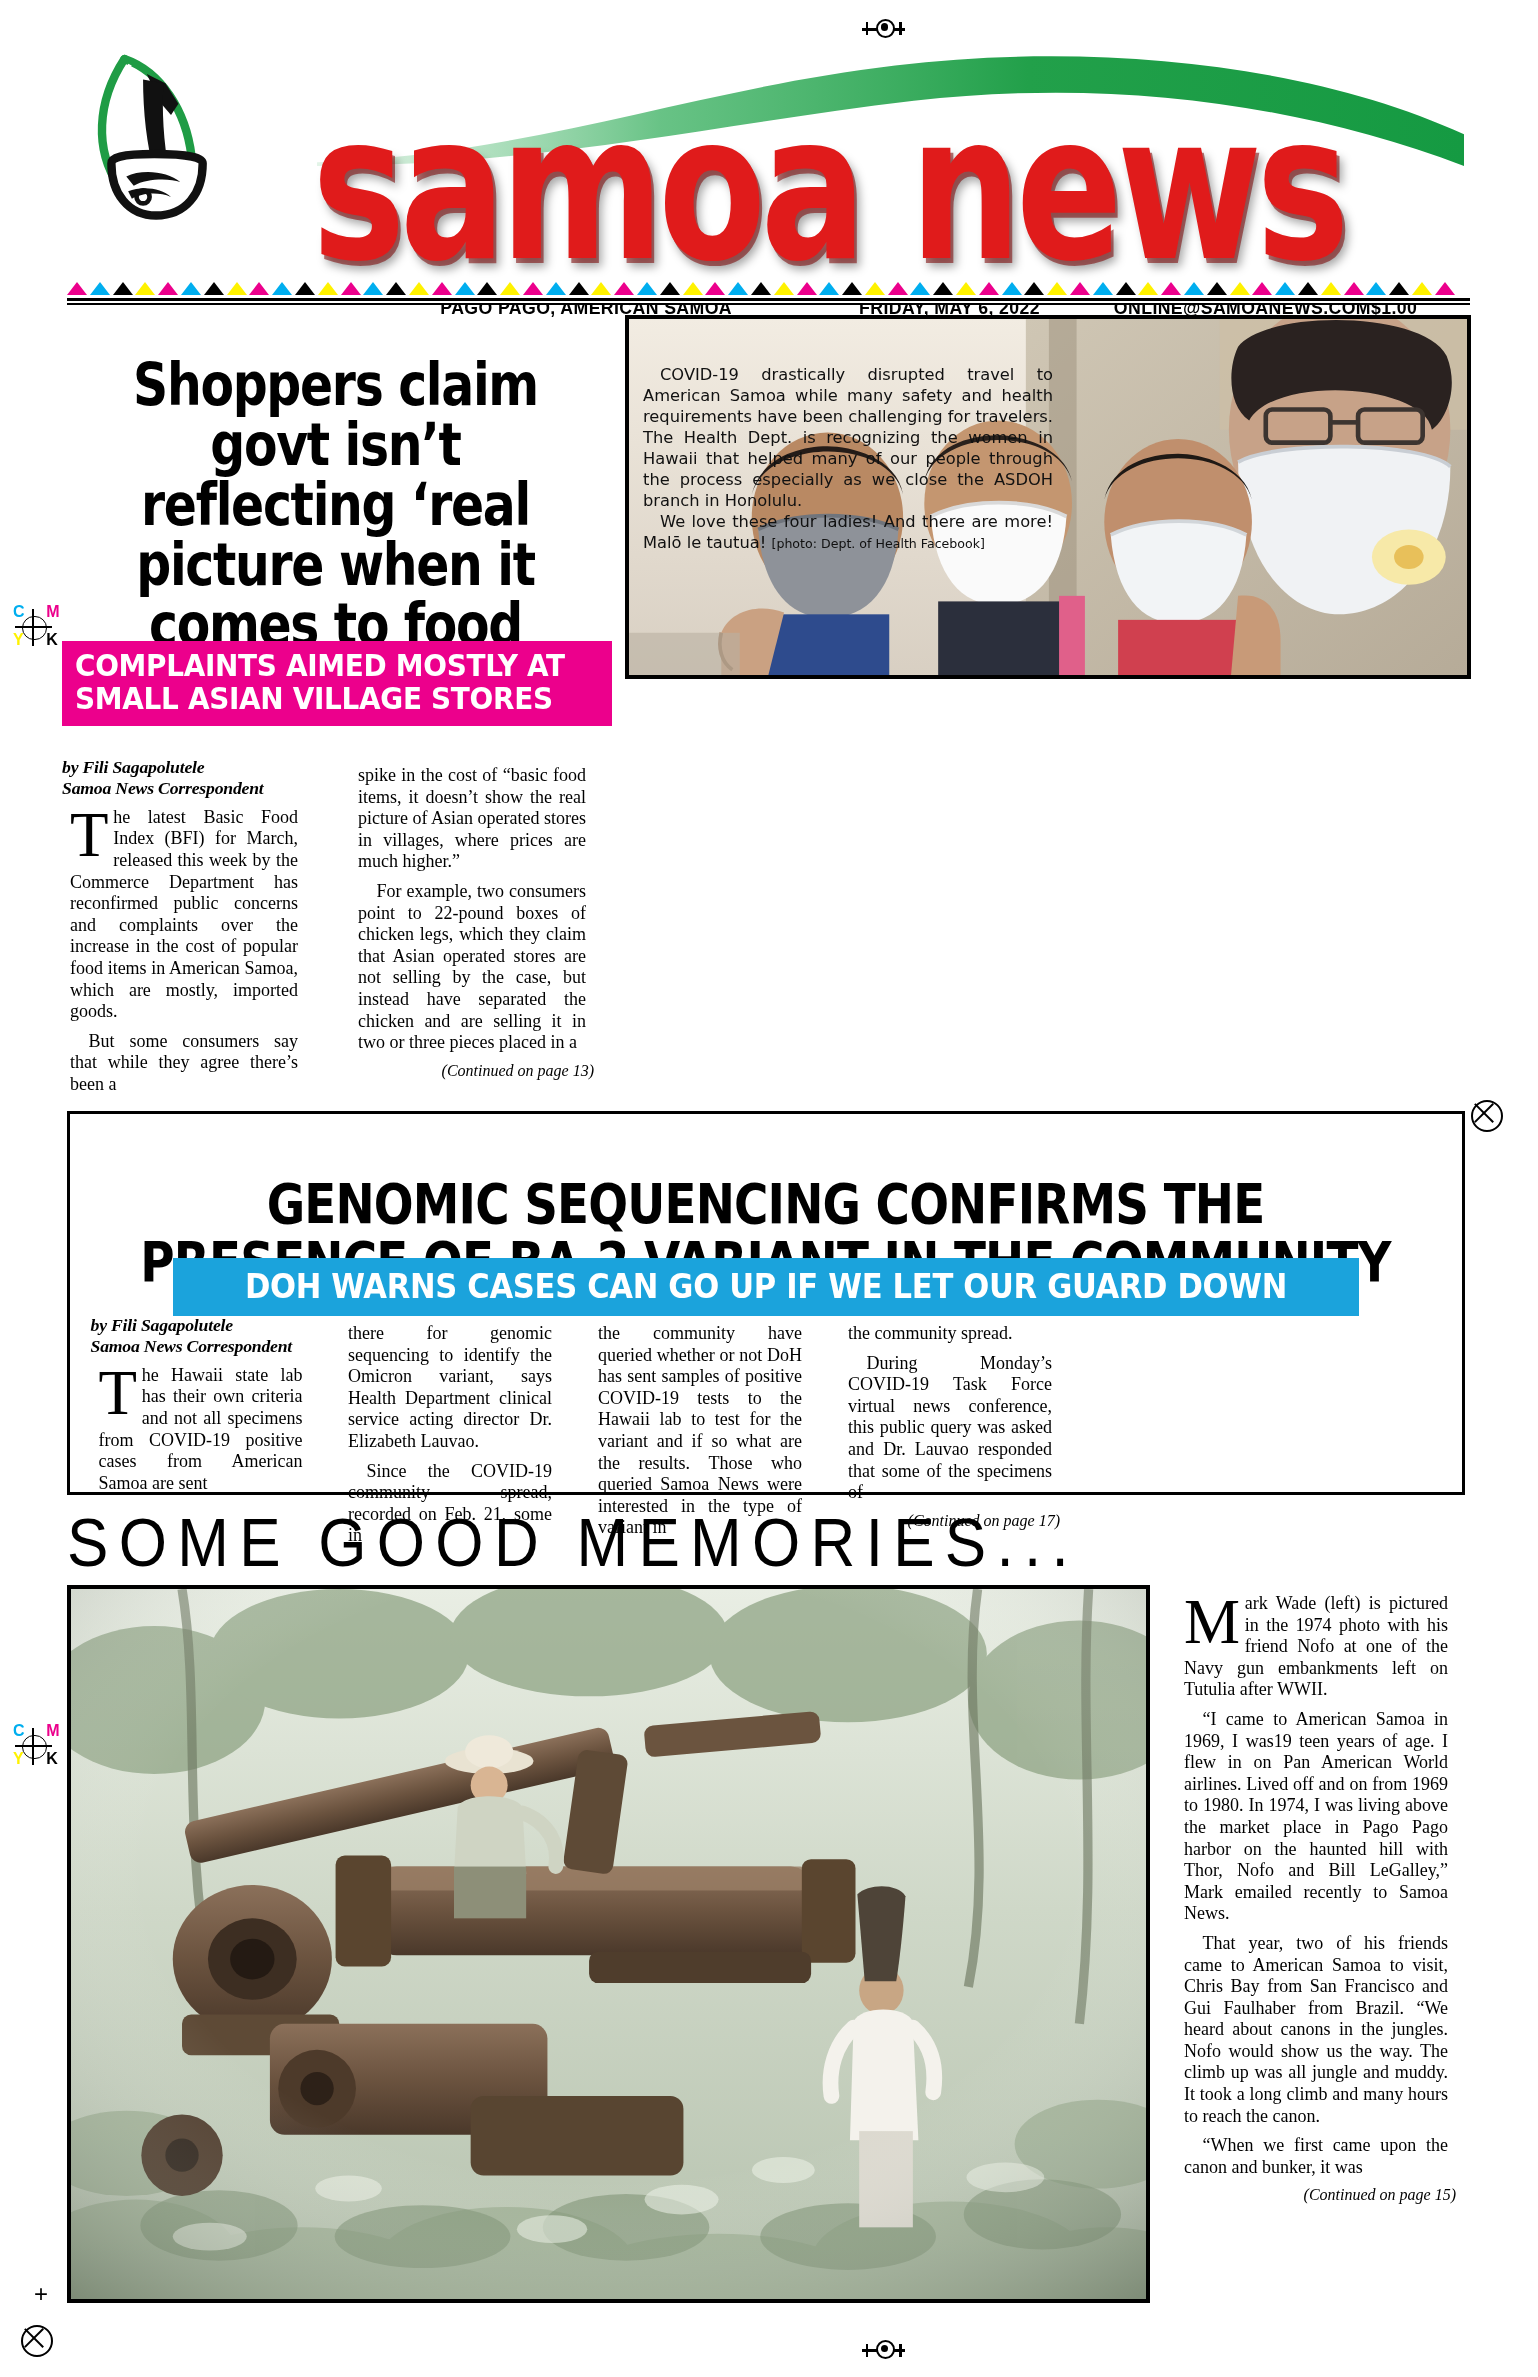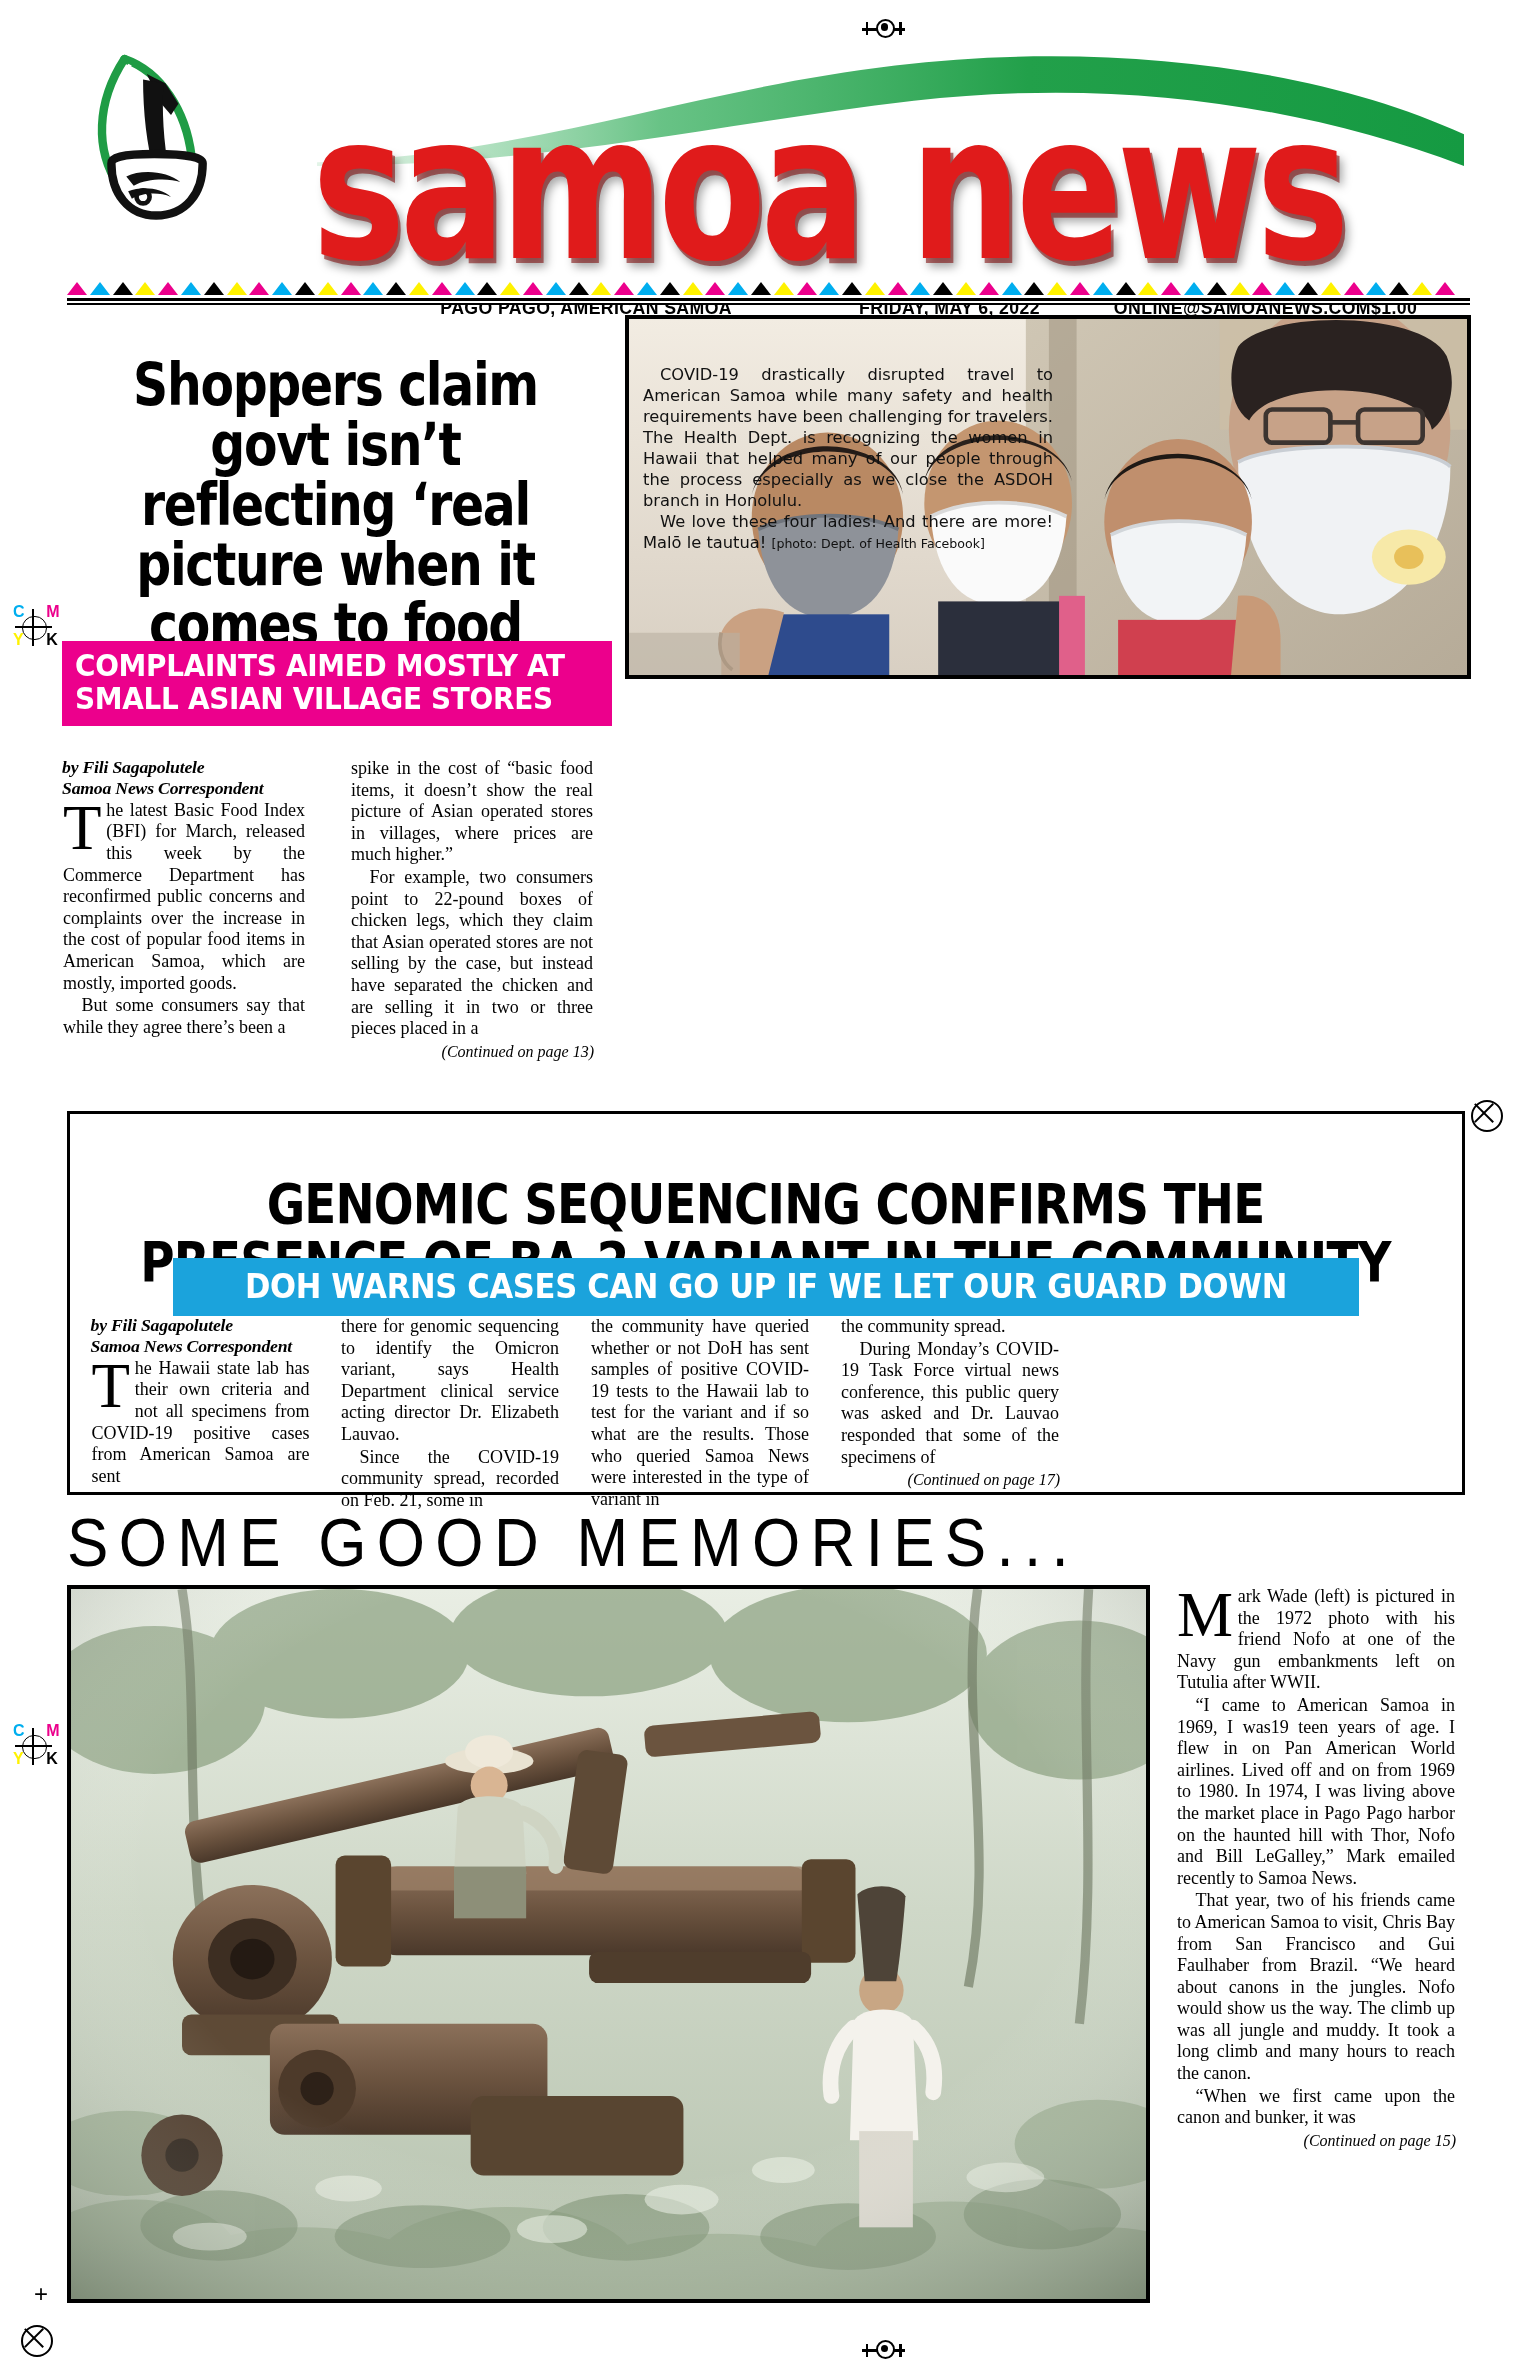--- a/index.html
+++ b/index.html
@@ -67,21 +67,21 @@
   #lead-kicker{position:absolute;left:62px;top:641px;width:550px;background:#EC008C;
       padding:8.4px 13px 11.2px 13px;box-sizing:border-box;
       font-family:"DejaVu Sans Condensed","Liberation Sans",sans-serif;
       font-weight:bold;font-size:31px;line-height:1.06;color:#fff;letter-spacing:-0.3px;}
 
   .byline{font-family:"Liberation Serif",serif;font-weight:bold;font-style:italic;
       font-size:17.7px;line-height:1.18;letter-spacing:-0.2px;}
 
   .bodycol{font-family:"Liberation Serif",serif;font-size:18px;line-height:1.2;
       text-align:justify;-webkit-hyphens:auto;hyphens:auto;}
-  .bodycol p{margin:1px;text-indent:18.6px;}
+  .bodycol p{margin:8px;text-indent:18.6px;}
   .bodycol p.noind{text-indent:0;}
   .dropcap{float:left;font-size:63px;line-height:.80;padding:3.7px 4.7px 0 0;font-weight:normal;}
   .contd{font-style:italic;text-align:right;font-size:16px;margin-top:2.8px;
       font-family:"Liberation Serif",serif;}
 
   #lead-c1{position:absolute;left:62px;top:757px;width:244px;}
   #lead-c2{position:absolute;left:350px;top:757px;width:244px;}
 
   
   #lead-photo{position:absolute;left:625px;top:315px;width:846px;height:364px;
@@ -487,20 +487,20 @@
         <ellipse cx="1010" cy="636" rx="42" ry="16"></ellipse>
       <ellipse cx="150" cy="700" rx="40" ry="15"></ellipse>
         <ellipse cx="520" cy="692" rx="38" ry="15"></ellipse>
     </g>
     <rect width="1162" height="770" fill="url(#vig)"></rect>
   </svg>
 </div>
 
 <div id="mem-col">
   <div class="bodycol">
-    <p class="noind"><span class="dropcap">M</span><span>ark Wade (left) is pictured in the 1972 photo with his friend Nofo at one of the Navy gun embankments left on Tutulia after WWII.</span></p>
+    <p class="noind"><span class="dropcap">M</span><span>ark Wade (left) is pictured in the 1974 photo with his friend Nofo at one of the Navy gun embankments left on Tutulia after WWII.</span></p>
     <p>“I came to American Samoa in 1969, I was19 teen years of age. I flew in on Pan American World airlines. Lived off and on from 1969 to 1980. In 1974, I was living above the market place in Pago Pago harbor on the haunted hill with Thor, Nofo and Bill LeGalley,” Mark emailed recently to Samoa News.</p>
     <p>That year, two of his friends came to American Samoa to visit, Chris Bay from San Francisco and Gui Faulhaber from Brazil. “We heard about canons in the jungles. Nofo would show us the way. The climb up was all jungle and muddy. It took a long climb and many hours to reach the canon.</p>
     <p>“When we first came upon the canon and bunker, it was</p>
   </div>
   <div class="contd">(Continued on page 15)</div>
 </div>
 
 
 </body></html>

